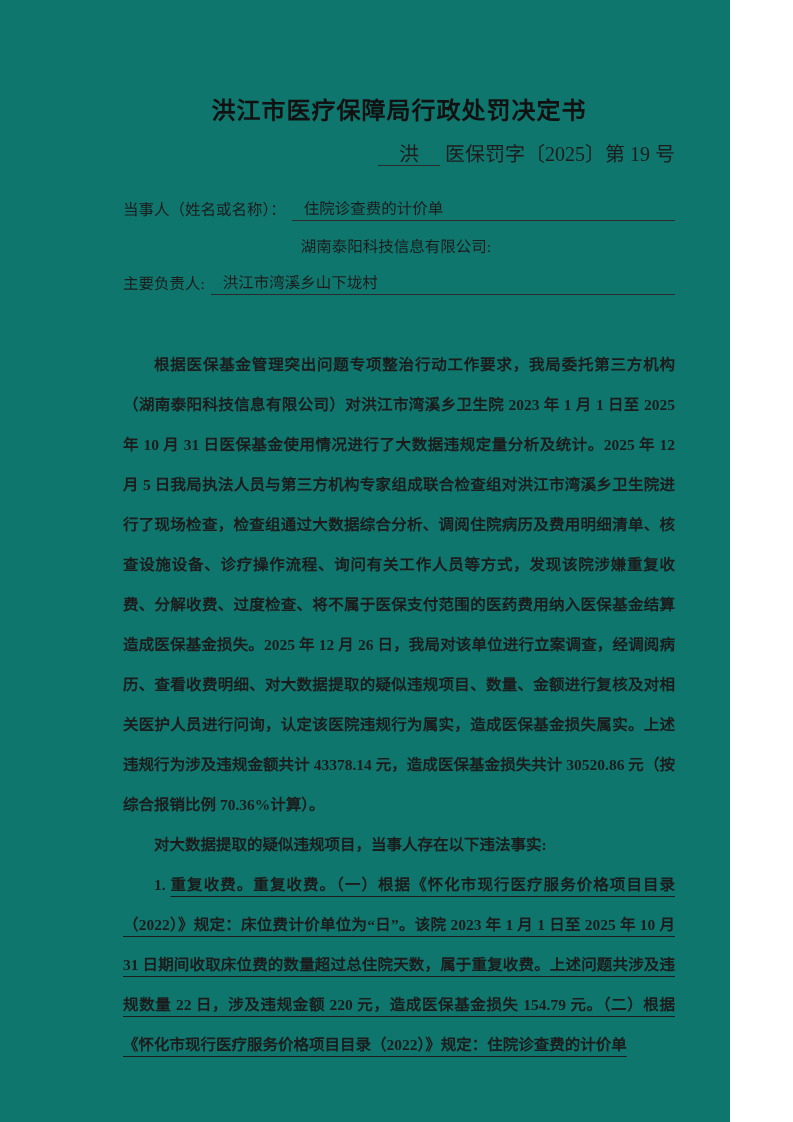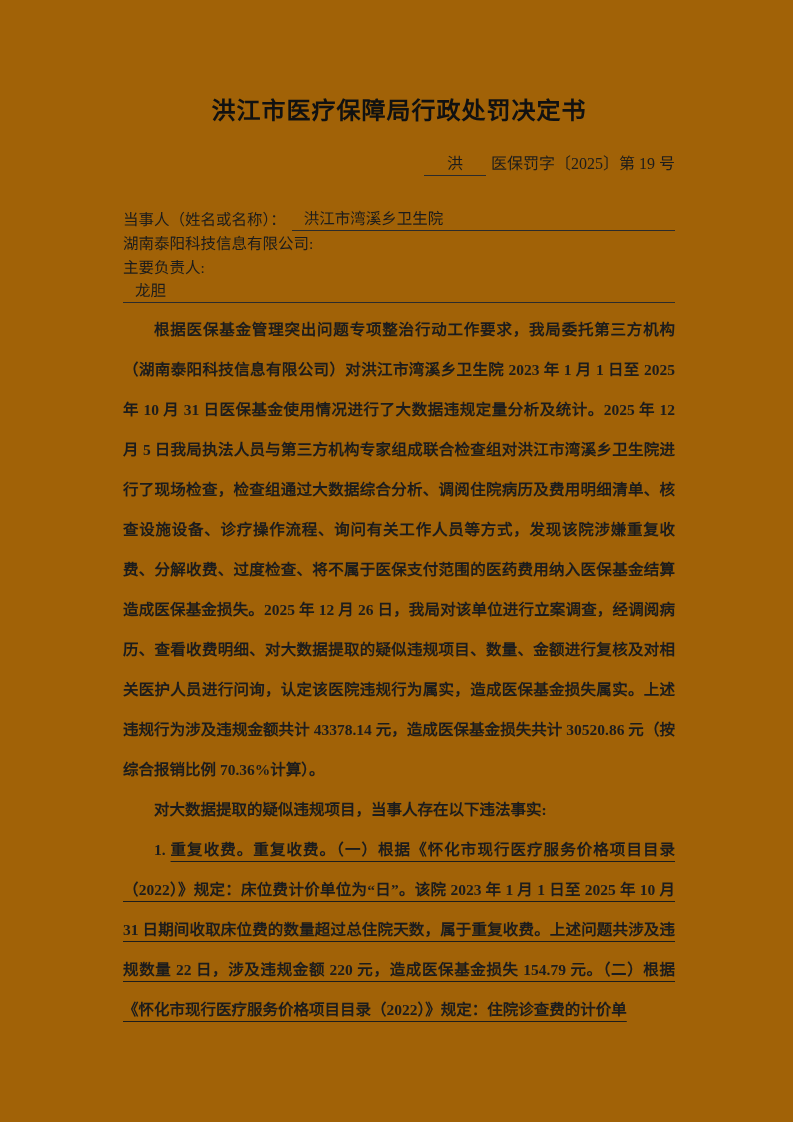--- a/index.html
+++ b/index.html
@@ -3,60 +3,62 @@
 <meta charset="utf-8">
 <style>
   * { margin: 0; padding: 0; box-sizing: border-box; }
   html, body { background: #ffffff; }
   body {
     font-family: "Liberation Serif", "DejaVu Serif", serif;
     color: #1c1c1c;
   }
   .page {
     position: relative;
-    width: 793px;
+    width: 730px;
     height: 1122px;
-    background: #a16207;
+    background: #0f766e;
     overflow: hidden;
   }
   .content {
     padding-top: 94px;
     margin-left: 123px;
     width: 552px;
   }
   .doc-title {
     font-family: "Liberation Sans", "DejaVu Sans", sans-serif;
     font-size: 24px;
     line-height: 34px;
     font-weight: 700;
     text-align: center;
     letter-spacing: 1px;
     color: #111111;
   }
   .doc-number {
-    margin-top: 23px;
-    font-size: 16px;
+    margin-top: 13px;
+    font-size: 20px;
     line-height: 26px;
     text-align: right;
     white-space: nowrap;
   }
   .doc-number .blank {
     display: inline-block;
     width: 62px;
     text-align: center;
     border-bottom: 1px solid #2b2b2b;
     margin-right: 5px;
     line-height: 22px;
   }
   .fields { margin-top: 30px; }
   .field-row {
     display: flex;
     align-items: flex-end;
     height: 24px;
+    margin-bottom: 13px;
     font-size: 15.5px;
+    justify-content: center;
   }
   .field-label {
     white-space: nowrap;
     padding-right: 6px;
     line-height: 23px;
   }
   .field-line {
     flex: 1;
     border-bottom: 1px solid #2b2b2b;
     line-height: 23px;
@@ -87,33 +89,33 @@
   <div class="content">
 
     <div class="doc-title">洪江市医疗保障局行政处罚决定书</div>
 
     <div class="doc-number"><span class="blank">洪</span><span>医保罚字〔2025〕第 19 号</span></div>
 
     <div class="fields">
 
       <div class="field-row">
         <span class="field-label">当事人（姓名或名称）：</span>
-        <span class="field-line">洪江市湾溪乡卫生院</span>
+        <span class="field-line">住院诊查费的计价单</span>
       </div>
 
       <div class="field-row">
         <span class="field-label">湖南泰阳科技信息有限公司:</span>
       </div>
 
       <div class="field-row">
         <span class="field-label">主要负责人:</span>
+        <span class="field-line">洪江市湾溪乡山下垅村</span>
       </div>
 
       <div class="field-row">
-        <span class="field-line">龙胆</span>
       </div>
 
     </div>
 
     <div class="body-text">
 
       <p>根据医保基金管理突出问题专项整治行动工作要求，我局委托第三方机构（湖南泰阳科技信息有限公司）对洪江市湾溪乡卫生院 2023 年 1 月 1 日至 2025 年 10 月 31 日医保基金使用情况进行了大数据违规定量分析及统计。2025 年 12 月 5 日我局执法人员与第三方机构专家组成联合检查组对洪江市湾溪乡卫生院进行了现场检查，检查组通过大数据综合分析、调阅住院病历及费用明细清单、核查设施设备、诊疗操作流程、询问有关工作人员等方式，发现该院涉嫌重复收费、分解收费、过度检查、将不属于医保支付范围的医药费用纳入医保基金结算造成医保基金损失。2025 年 12 月 26 日，我局对该单位进行立案调查，经调阅病历、查看收费明细、对大数据提取的疑似违规项目、数量、金额进行复核及对相关医护人员进行问询，认定该医院违规行为属实，造成医保基金损失属实。上述违规行为涉及违规金额共计 43378.14 元，造成医保基金损失共计 30520.86 元（按综合报销比例 70.36%计算）。</p>
 
       <p>对大数据提取的疑似违规项目，当事人存在以下违法事实:</p>
 

